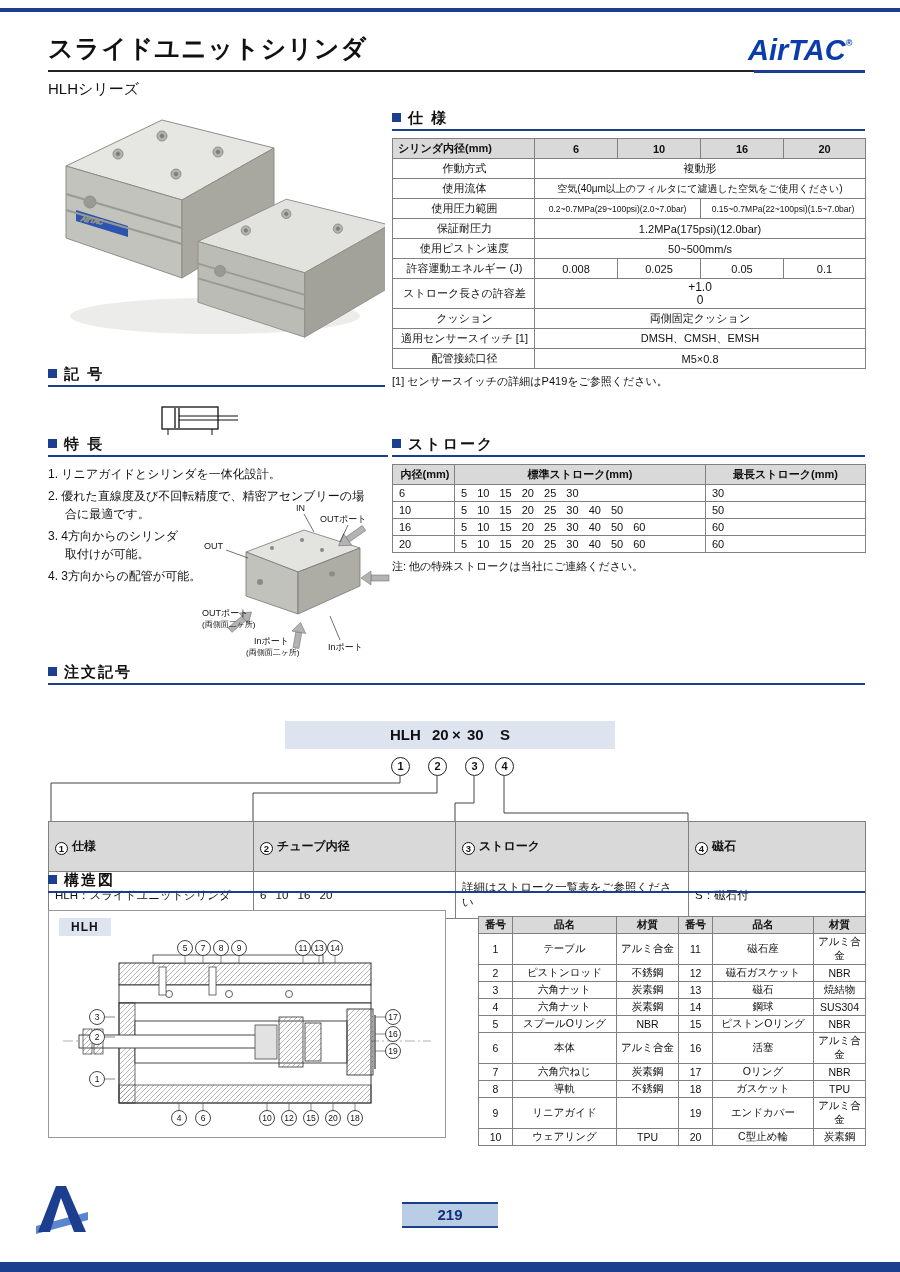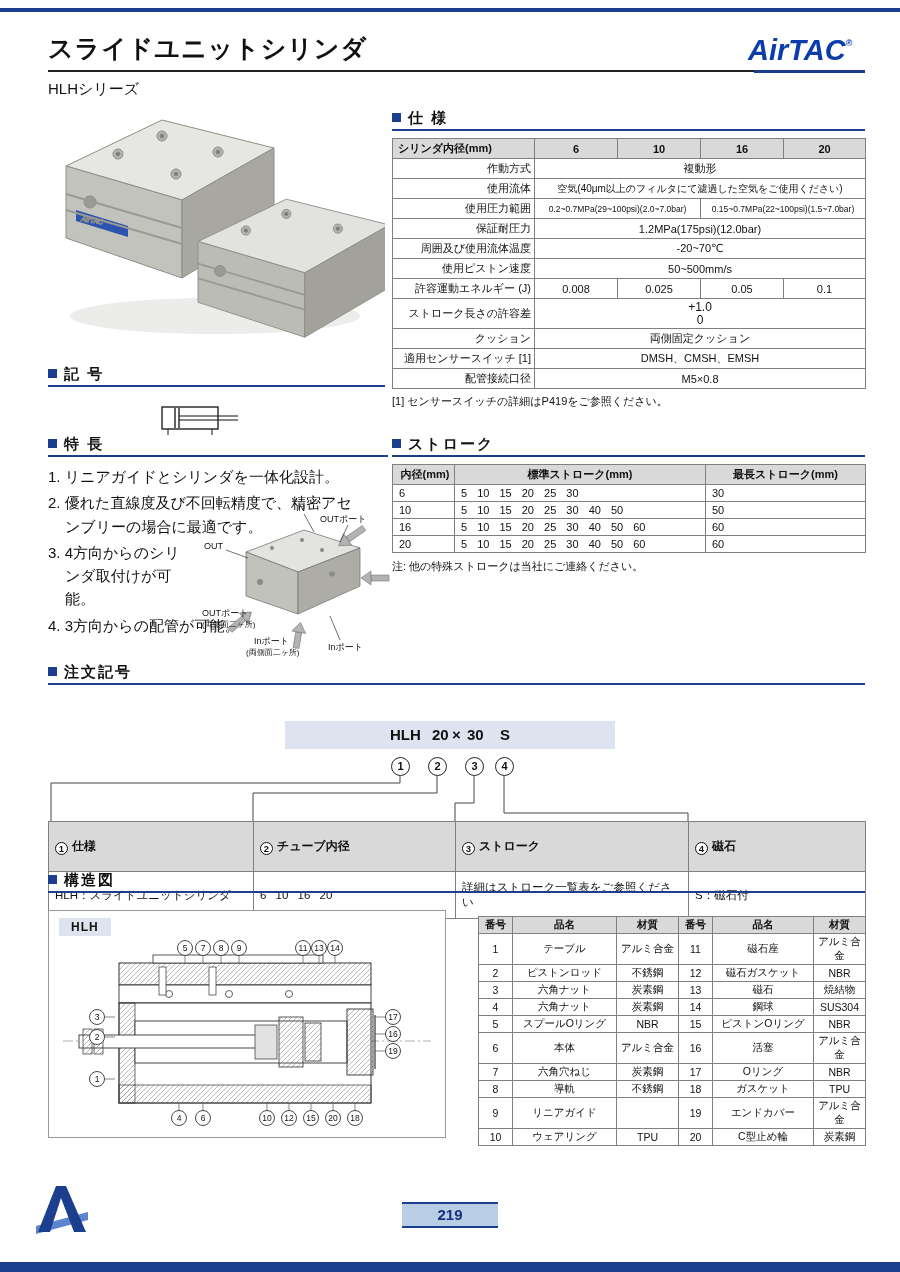--- a/index.html
+++ b/index.html
@@ -27,32 +27,32 @@
 
   
   table{border-collapse:collapse;table-layout:fixed}
   th,td{border:1px solid #808080;padding:2px 3px;text-align:center;vertical-align:middle}
   th{background:#d9d9d9;font-weight:bold}
 
   
   .photo{position:absolute;left:50px;top:98px;width:335px;height:248px}
   .spec-sec{position:absolute;left:392px;top:110px;width:473px}
   .spec-table{width:473px;font-size:11px;margin-top:7px}
-  .spec-table td:first-child{text-align:right;padding-left:5px}
+  .spec-table td:first-child{text-align:center;padding-left:5px}
   .spec-table th:first-child{text-align:left;padding-left:5px}
   .sm10{font-size:10px}
   .sm9{font-size:8.5px}
   .tol{white-space:pre-line;line-height:1.05;font-size:12px}
   .footnote{margin-top:5px;font-size:11px}
 
   .symbol-sec{position:absolute;left:48px;top:366px;width:337px}
   .symbol-svg{margin:10px 0 0 100px;display:block}
 
   .features-sec{position:absolute;left:48px;top:436px;width:340px}
-  .features{margin-top:8px;font-size:15px;line-height:1.55;width:318px}
+  .features{margin-top:8px;font-size:12px;line-height:1.55;width:318px}
   .feat{padding-left:17px;text-indent:-17px;margin-bottom:3px}
   .feat:nth-child(3){max-width:140px}
   .feat:nth-child(4){max-width:195px}
   .port-diagram{position:absolute;left:202px;top:498px;width:190px;height:162px}
 
   .stroke-sec{position:absolute;left:392px;top:436px;width:473px}
   .stroke-table{width:473px;font-size:11px;margin-top:7px}
   .stroke-table td{text-align:left;padding-left:6px}
   .c-l{text-align:center;padding-left:6px !important}
   .stroke-vals{word-spacing:7px}
@@ -171,24 +171,20 @@
           <td colspan="4" class="sm10">空気(40μm以上のフィルタにて濾過した空気をご使用ください)</td>
         </tr>
         <tr>
           <td>使用圧力範囲</td>
           <td colspan="2" class="sm9">0.2~0.7MPa(29~100psi)(2.0~7.0bar)</td>
           <td colspan="2" class="sm9">0.15~0.7MPa(22~100psi)(1.5~7.0bar)</td>
         </tr>
         <tr>
           <td>保証耐圧力</td>
           <td colspan="4">1.2MPa(175psi)(12.0bar)</td>
-        </tr>
-        <tr>
-          <td>周囲及び使用流体温度</td>
-          <td colspan="4">-20~70℃</td>
         </tr>
         <tr>
           <td>使用ピストン速度</td>
           <td colspan="4">50~500mm/s</td>
         </tr>
         <tr>
           <td>許容運動エネルギー (J)</td>
           <td>0.008</td>
           <td>0.025</td>
           <td>0.05</td>

